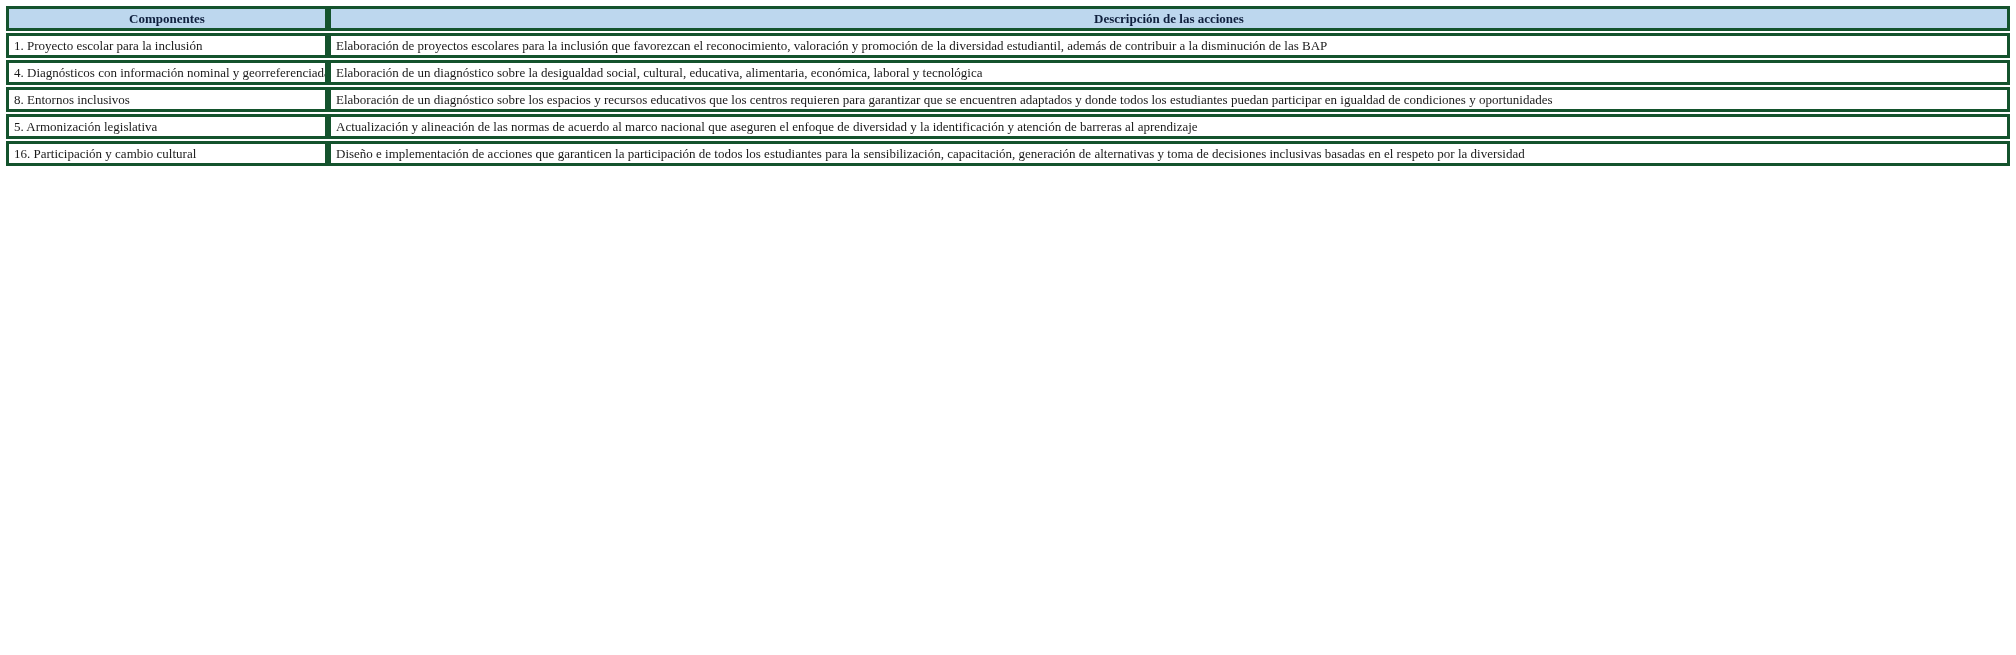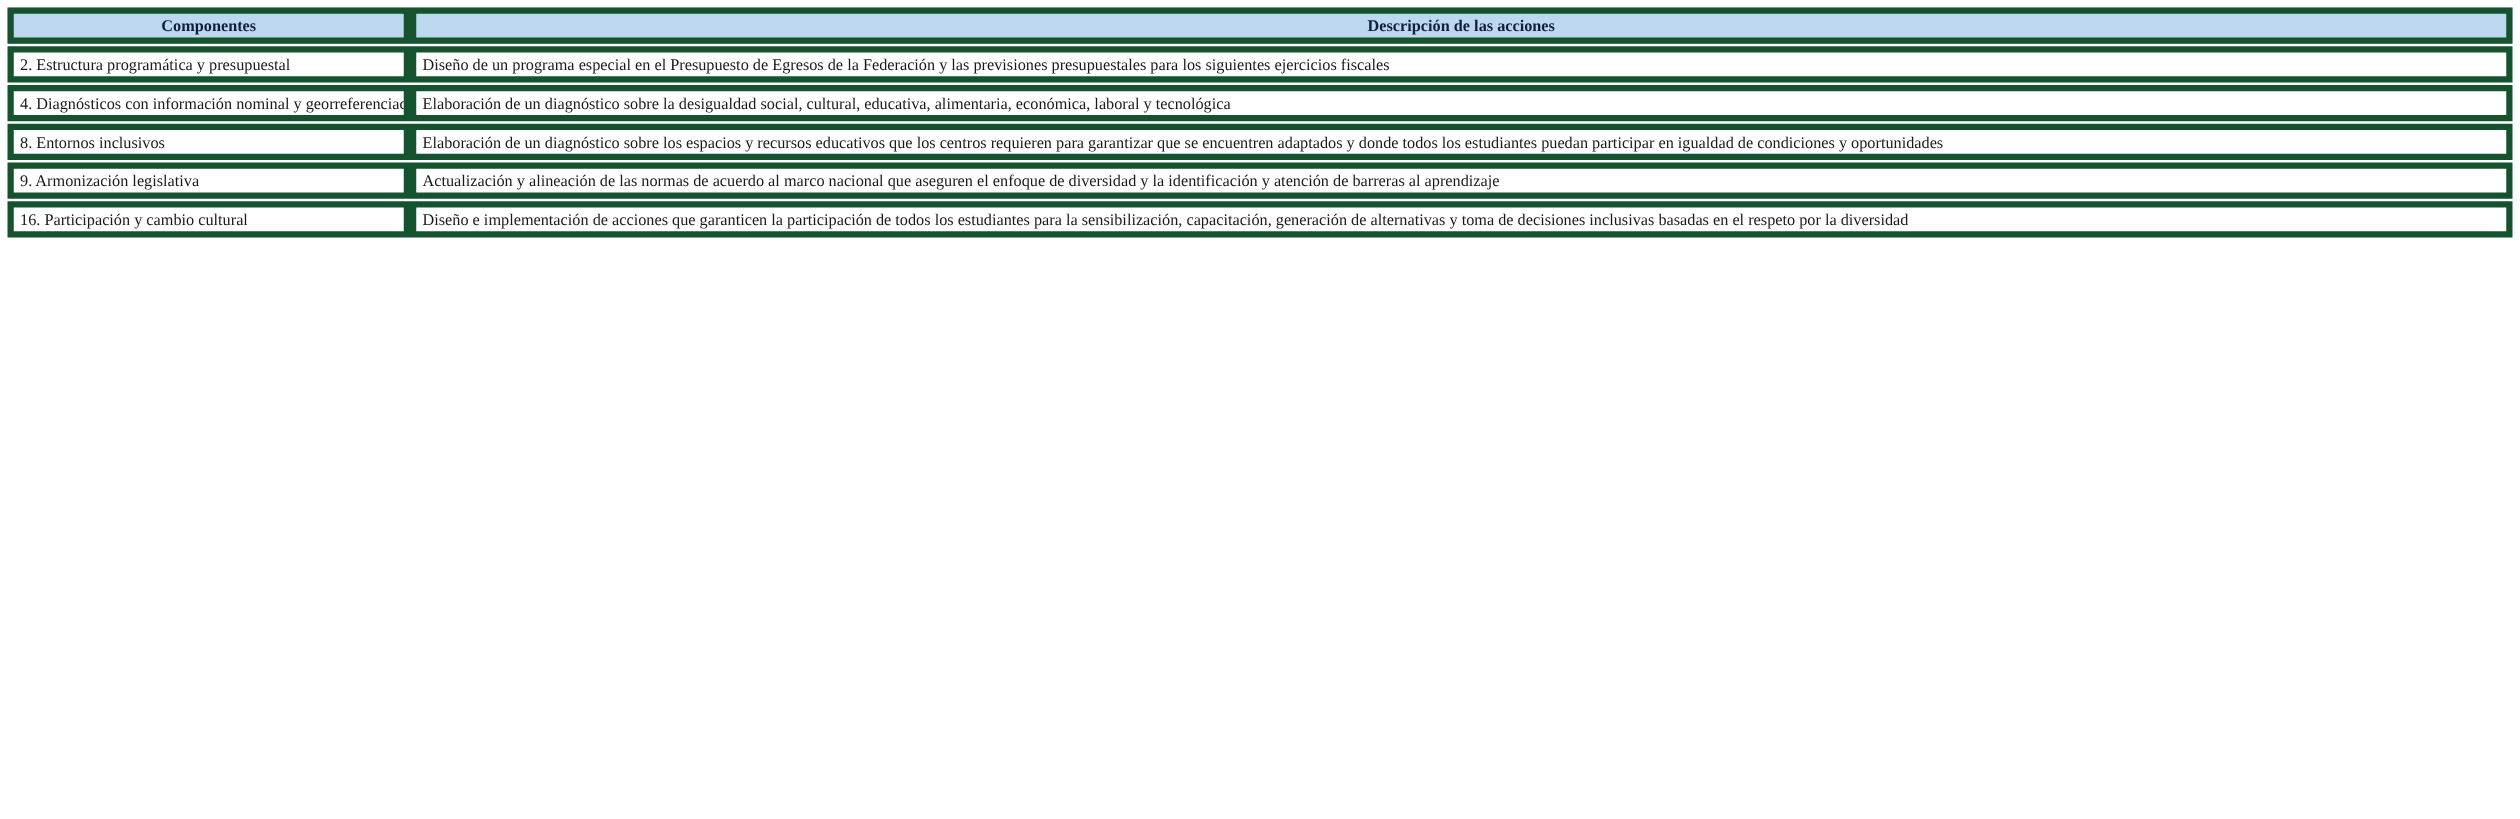--- a/index.html
+++ b/index.html
@@ -20,21 +20,21 @@
     border-collapse: separate;
     border-spacing: 0 2px;
     width: 2004px;
     margin: 4px 6px 0 6px;
     table-layout: fixed;
   }
   table.components-table col.col-component { width: 322px; }
   table.components-table col.col-description { width: auto; }
 
   th, td {
-    border: 5px solid #14532d;
+    border: 3px solid #14532d;
     font-size: 13px;
     line-height: 15px;
     padding: 2px 5px;
     white-space: nowrap;
     overflow: hidden;
     color: #1a1a1a;
     background: #ffffff;
   }
   thead th {
     background: #BDD7EE;
@@ -59,33 +59,33 @@
       <col class="col-description">
     </colgroup>
     <thead>
       <tr>
         <th>Componentes</th>
         <th>Descripción de las acciones</th>
       </tr>
     </thead>
     <tbody>
       <tr>
-        <td class="cell-component">2. Estructura programática y presupuestal</td>
-        <td class="cell-description">Diseño de un programa especial en el Presupuesto de Egresos de la Federación y las previsiones presupuestales para los siguientes ejercicios fiscales</td>
+        <td class="cell-component">1. Proyecto escolar para la inclusión</td>
+        <td class="cell-description">Elaboración de proyectos escolares para la inclusión que favorezcan el reconocimiento, valoración y promoción de la diversidad estudiantil, además de contribuir a la disminución de las BAP</td>
       </tr>
       <tr>
         <td class="cell-component">4. Diagnósticos con información nominal y georreferenciada</td>
         <td class="cell-description">Elaboración de un diagnóstico sobre la desigualdad social, cultural, educativa, alimentaria, económica, laboral y tecnológica</td>
       </tr>
       <tr>
         <td class="cell-component">8. Entornos inclusivos</td>
         <td class="cell-description">Elaboración de un diagnóstico sobre los espacios y recursos educativos que los centros requieren para garantizar que se encuentren adaptados y donde todos los estudiantes puedan participar en igualdad de condiciones y oportunidades</td>
       </tr>
       <tr>
-        <td class="cell-component">9. Armonización legislativa</td>
+        <td class="cell-component">5. Armonización legislativa</td>
         <td class="cell-description">Actualización y alineación de las normas de acuerdo al marco nacional que aseguren el enfoque de diversidad y la identificación y atención de barreras al aprendizaje</td>
       </tr>
       <tr>
         <td class="cell-component">16. Participación y cambio cultural</td>
         <td class="cell-description">Diseño e implementación de acciones que garanticen la participación de todos los estudiantes para la sensibilización, capacitación, generación de alternativas y toma de decisiones inclusivas basadas en el respeto por la diversidad</td>
       </tr>
     </tbody>
   </table>
 </div>
 

